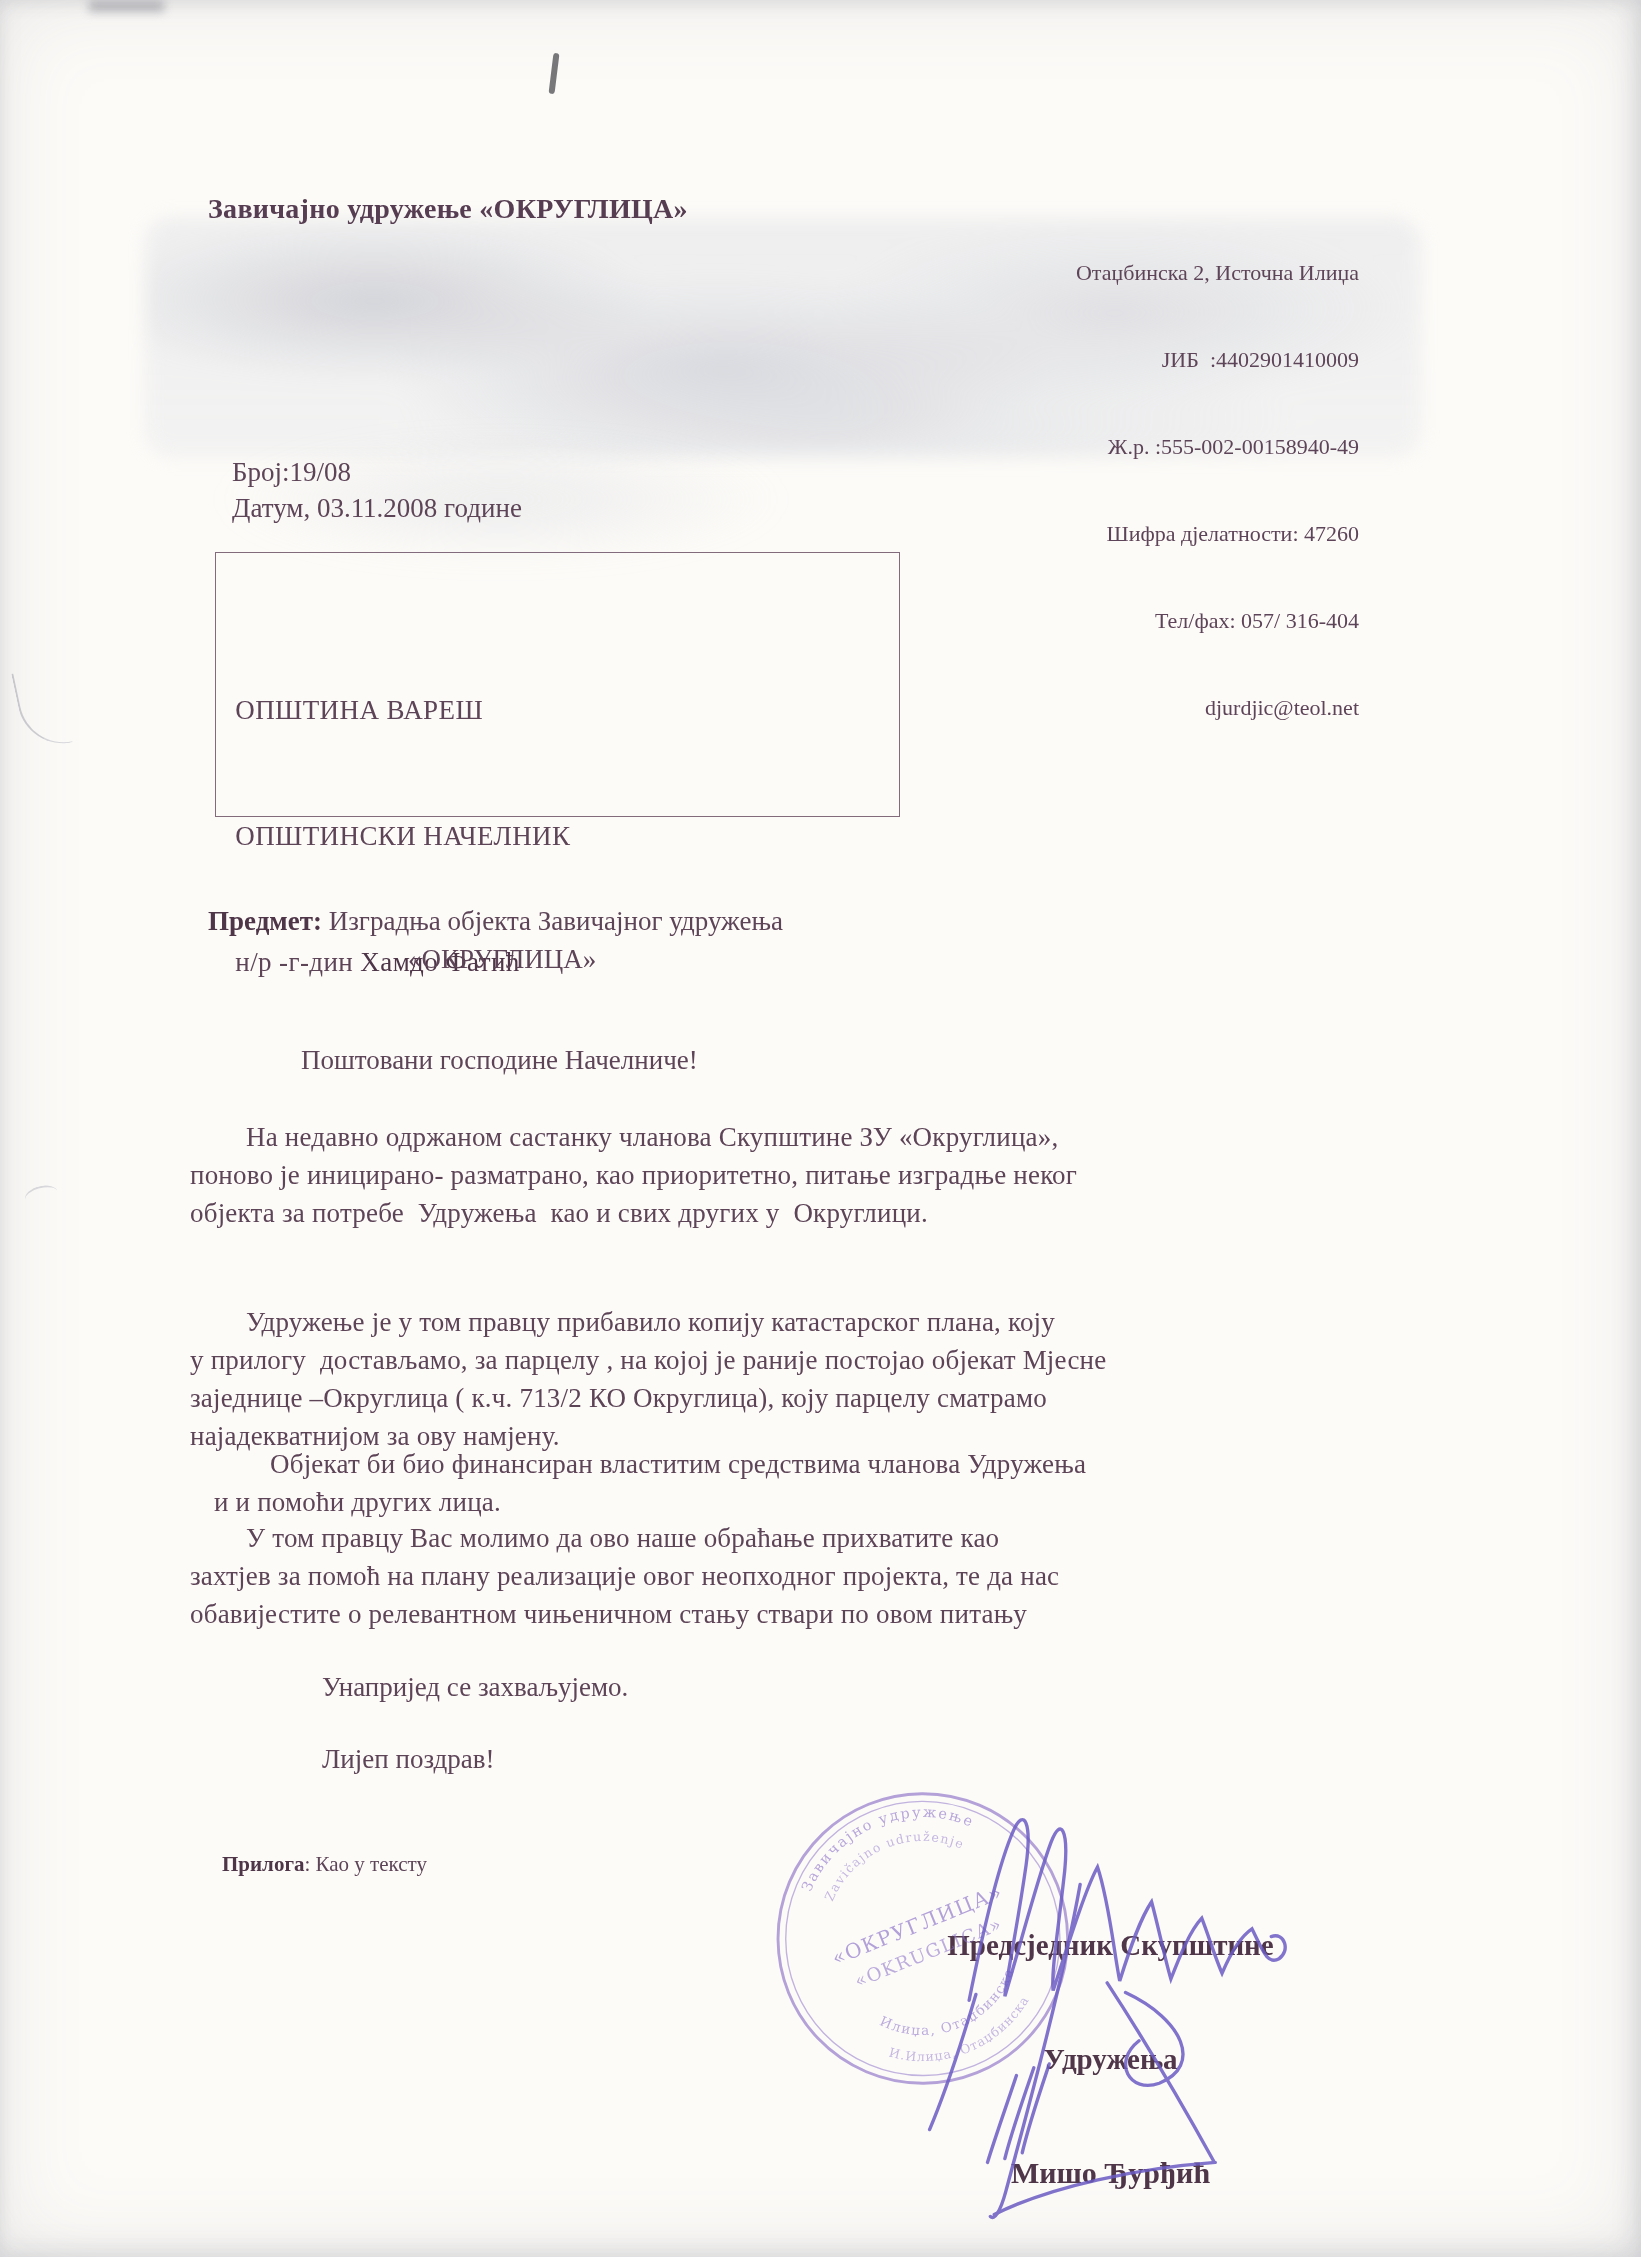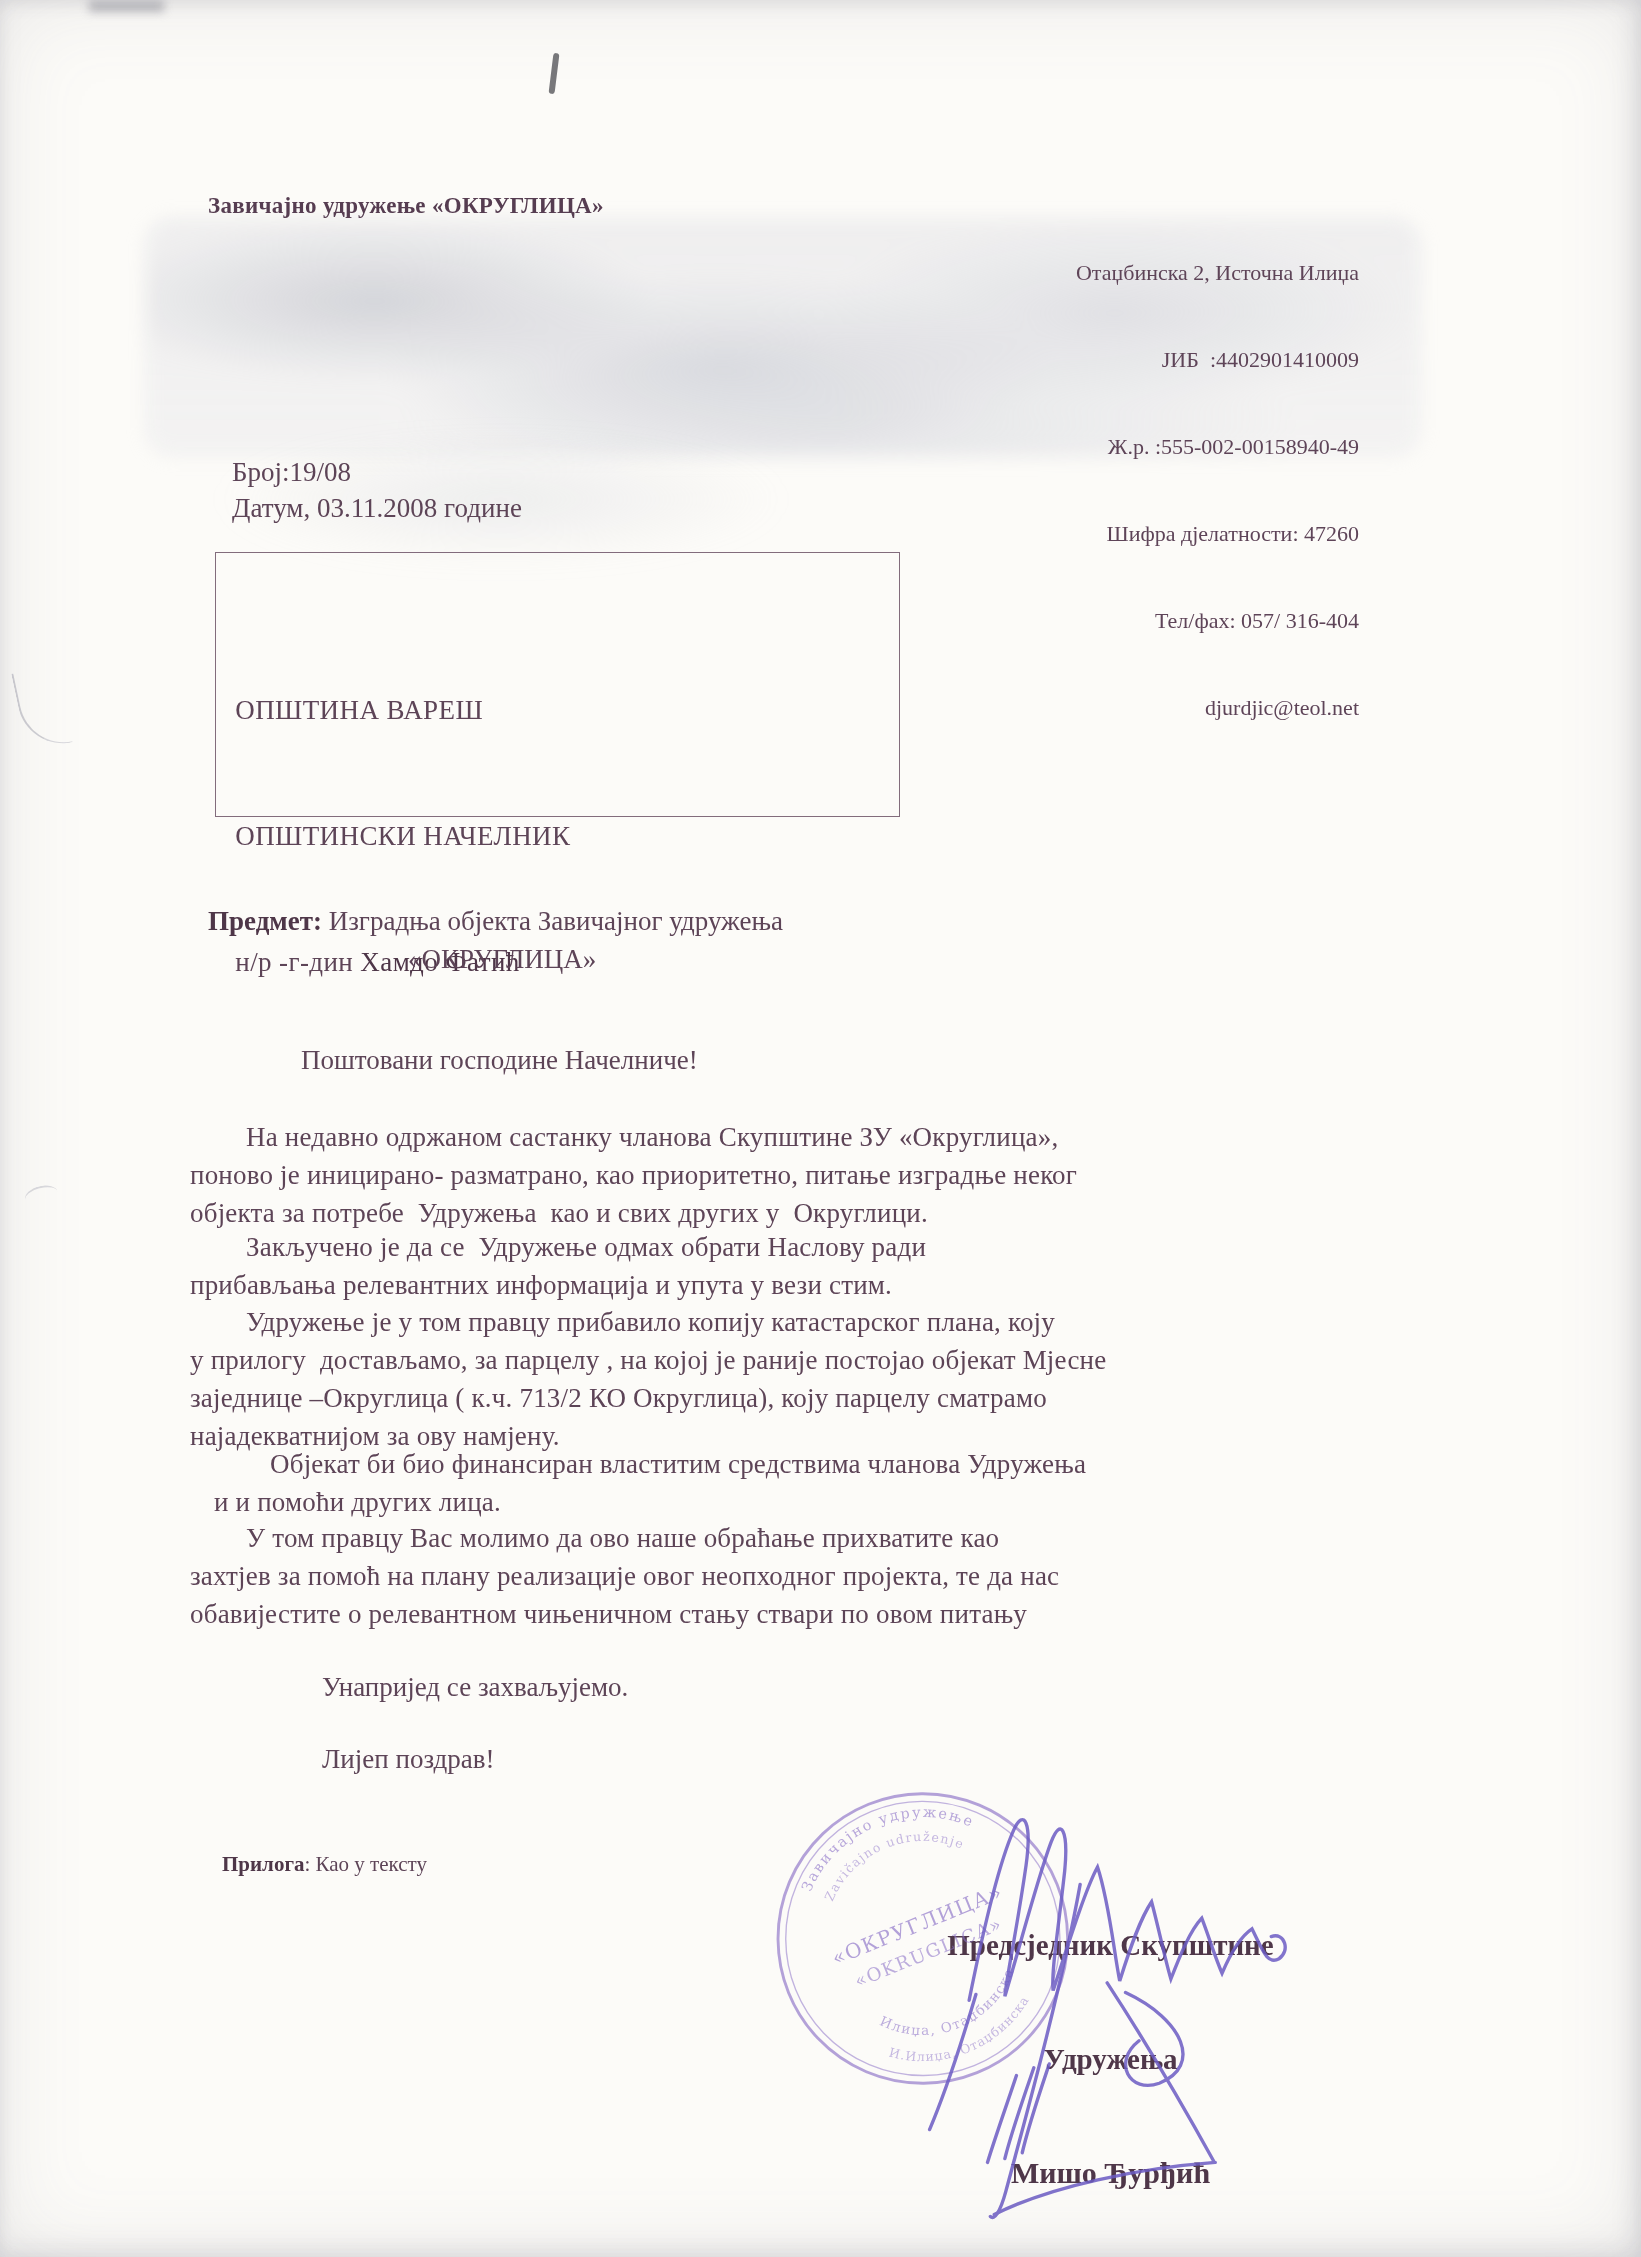--- a/index.html
+++ b/index.html
@@ -36,21 +36,21 @@
     filter:blur(12.6px);
   }
   
   .artifact-dash{position:absolute;left:551px;top:53px;width:5.8px;height:41px;background:#4c4c52;border-radius:2.9px;transform:rotate(7deg);opacity:.75;}
   .artifact-corner{position:absolute;left:89px;top:0;width:75px;height:11.6px;background:#9a9aa2;filter:blur(4.8px);opacity:.6;}
   .artifact-curl{position:absolute;left:19.3px;top:668px;width:44px;height:79px;border-left:2.9px solid #b6b6bf;border-bottom:1.9px solid #c6c6ce;border-radius:0 0 0 58px;transform:rotate(-12deg);opacity:.65;}
   .artifact-tilde{position:absolute;left:25px;top:1186px;width:33px;height:17.4px;border-top:2.9px solid #c0c0c9;border-radius:50%;transform:rotate(-14deg);opacity:.55;}
 
   .org-name{
     position:absolute;left:208px;top:193px;
-    font-size:23px;font-weight:bold;color:#563d51;letter-spacing:0.3px;white-space:pre;
+    font-size:28px;font-weight:bold;color:#563d51;letter-spacing:0.3px;white-space:pre;
   }
   .contact{
     position:absolute;right:282px;top:200px;text-align:right;
     font-size:22px;line-height:29px;color:#5e4458;white-space:pre;
   }
   .ref-number{position:absolute;left:232px;top:457px;font-size:27px;white-space:pre;}
   .ref-date{position:absolute;left:232px;top:493px;font-size:27px;white-space:pre;}
 
   .recipient-box{
     position:absolute;left:215px;top:552px;width:685px;height:265px;
@@ -126,24 +126,20 @@
   <div class="subject-line2">«ОКРУГЛИЦА»</div>
 
   <div class="salutation">Поштовани господине Начелниче!</div>
 
   <div class="para para1">
     <div class="line indent">На недавно одржаном састанку чланова Скупштине ЗУ «Округлица»,</div>
     <div class="line">поново је иницирано- разматрано, као приоритетно, питање изградње неког</div>
     <div class="line">објекта за потребе  Удружења  као и свих других у  Округлици.</div>
   </div>
 
-  <div class="para para2">
-    <div class="line indent">Закључено је да се  Удружење одмах обрати Наслову ради</div>
-    <div class="line">прибављања релевантних информација и упута у вези стим.</div>
-  </div>
 
   <div class="para para3">
     <div class="line indent">Удружење је у том правцу прибавило копију катастарског плана, коју</div>
     <div class="line">у прилогу  достављамо, за парцелу , на којој је раније постојао објекат Мјесне</div>
     <div class="line">заједнице –Округлица ( к.ч. 713/2 КО Округлица), коју парцелу сматрамо</div>
     <div class="line">најадекватнијом за ову намјену.</div>
   </div>
 
   <div class="para para4">
     <div class="line indent">Објекат би био финансиран властитим средствима чланова Удружења</div>

